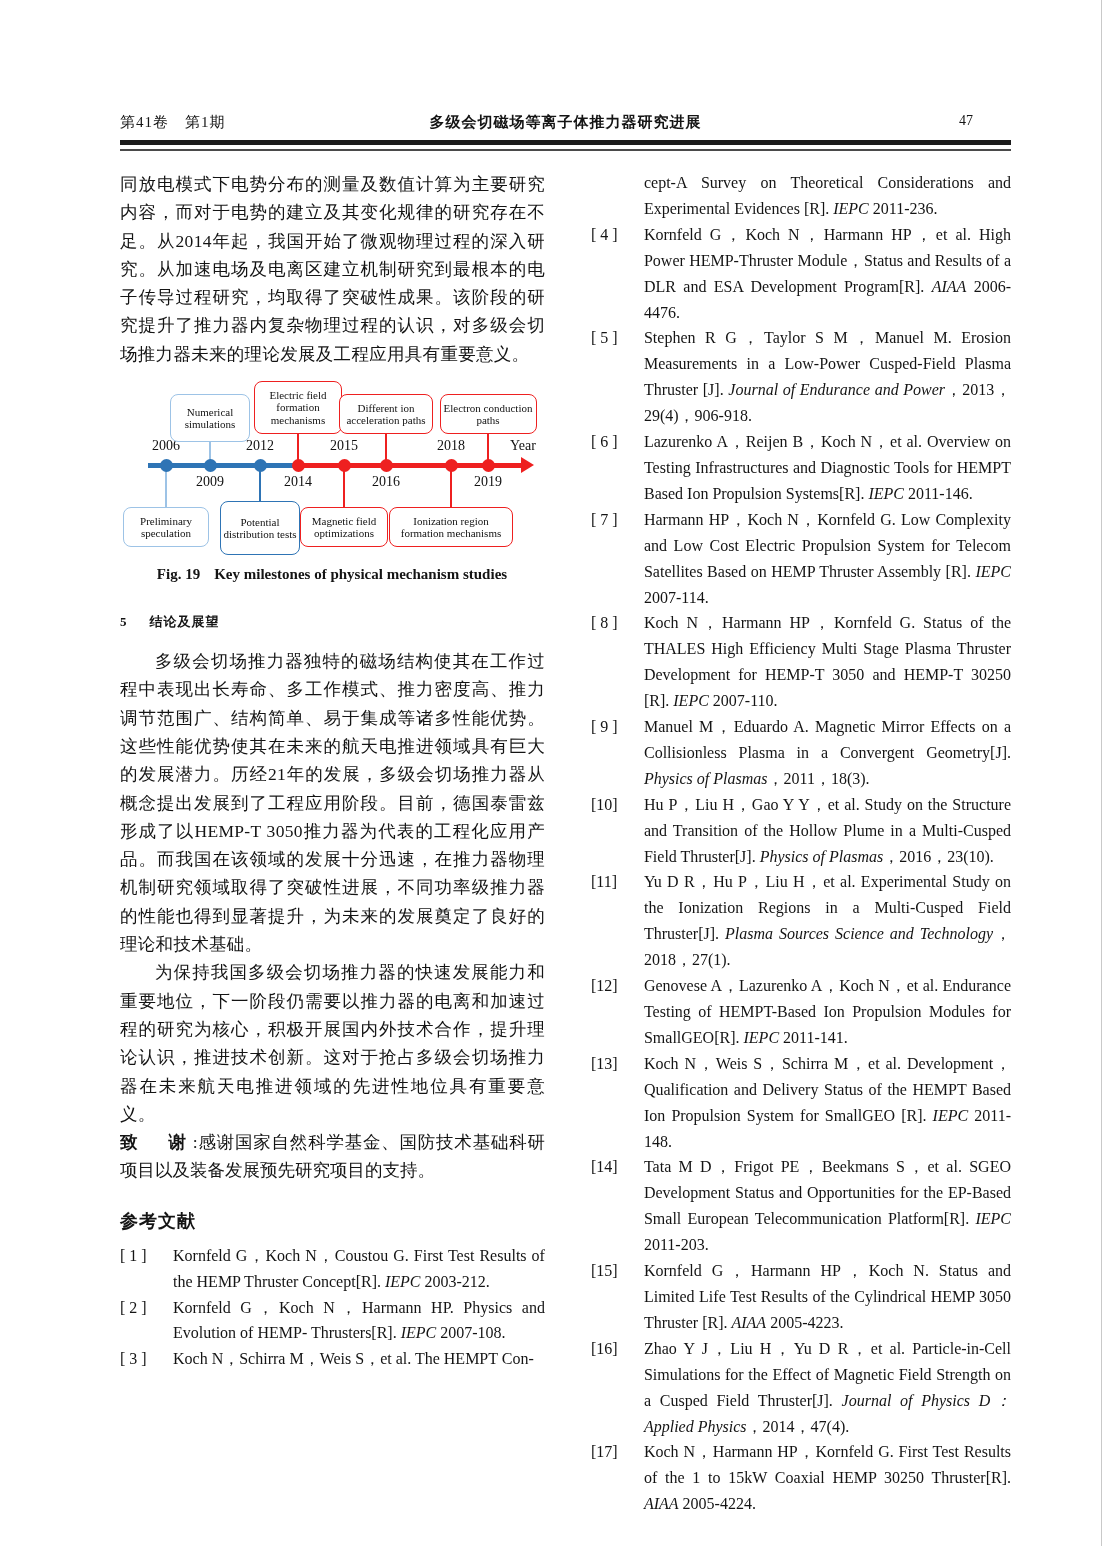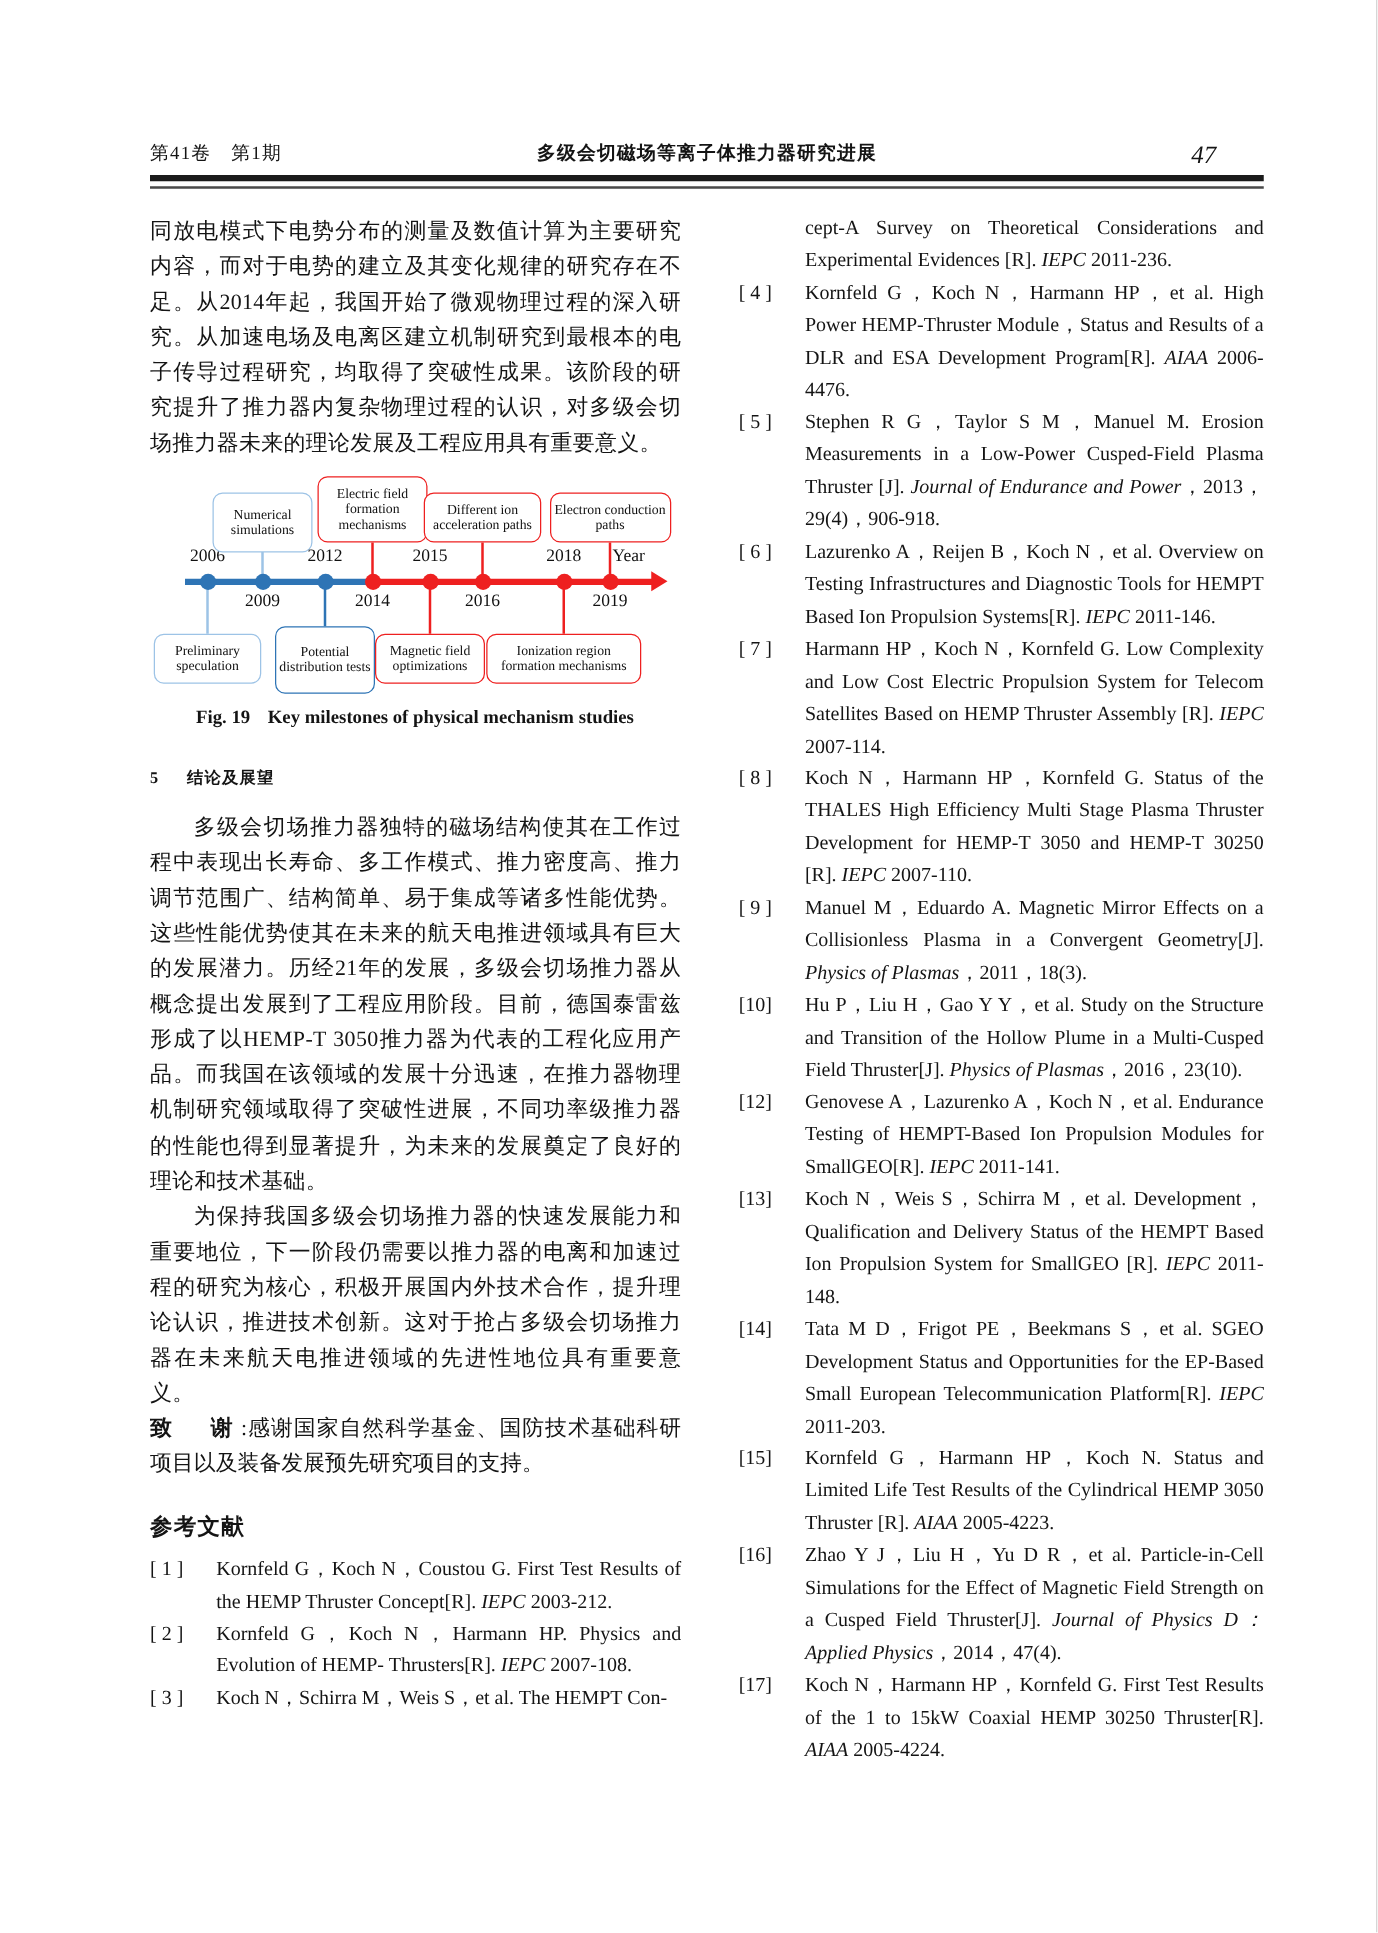--- a/index.html
+++ b/index.html
@@ -4,21 +4,21 @@
 <style>
   html,body { margin:0; padding:0; background:#ffffff; }
   .page {
     position:relative; width:1102px; height:1546px; background:#ffffff;
     font-family:"Liberation Serif","DejaVu Serif",serif; color:#141414;
     box-sizing:border-box; border-right:1px solid #c9c9c9; overflow:hidden;
   }
   .header-row { position:absolute; top:113px; left:120px; width:891px; height:24px; font-size:15px; }
   .hdr-left  { position:absolute; left:0; top:0; letter-spacing:1px; }
   .hdr-title { position:absolute; left:50%; transform:translateX(-50%); top:0; letter-spacing:1px;font-weight:bold; }
-  .hdr-page  { position:absolute; right:38px; top:0; font-size:20px;font-style:italic; }
+  .hdr-page  { position:absolute; right:38px; top:0; font-size:14px; }
   .rule-thick { position:absolute; top:140px; left:120px; width:891px; height:5px; background:#1b1b1b; }
   .rule-thin  { position:absolute; top:149px; left:120px; width:891px; height:2px; background:#4a4a4a; }
 
   .columns { position:absolute; top:170px; left:120px; width:891px; display:flex; gap:46px; }
   .col-left  { width:433px; }
   .col-right { width:428px; }
 
   .body-text { margin:0; font-size:17.5px; line-height:28.3px; text-align:justify; letter-spacing:0.3px; }
   .indent { text-indent:2em; }
 
@@ -27,21 +27,21 @@
   .tl-axis { position:absolute; height:5px; top:83px; }
   .tl-arrow { position:absolute; top:77px; width:0; height:0; border-top:8px solid transparent; border-bottom:8px solid transparent; }
   .tl-dot { position:absolute; width:13px; height:13px; border-radius:50%; top:79px; }
   .tl-conn { position:absolute; width:2px; }
   .tl-year { position:absolute; width:52px; text-align:center; font-size:14px; color:#111; }
   .tl-box {
     position:absolute; box-sizing:border-box; background:#fff;
     border-radius:8px; display:flex; align-items:center; justify-content:center;
     text-align:center; font-size:11px; line-height:1.12; padding:1px 2px; color:#111;
   }
-  .tl-axis-label { position:absolute; font-size:14px; color:#111; }
+  .tl-axis-label { position:absolute; font-size:14px; color:#111;margin-left:20px; }
   figcaption { text-align:center; font-weight:bold; font-size:15px; margin-top:10px; font-family:"Liberation Serif","DejaVu Serif",serif; }
   figcaption .fig-no { margin-right:14px; }
 
   h2.sec { font-family:"Liberation Sans","DejaVu Sans",sans-serif; font-size:13px; font-weight:bold;
            margin:30px 0 16px 0; letter-spacing:1px; }
   h2.sec .sec-no { margin-right:22px; font-family:"Liberation Serif",serif; }
   h3.refs-h { font-family:"Liberation Sans","DejaVu Sans",sans-serif; font-size:18px; font-weight:bold;
               margin:24px 0 10px 0; letter-spacing:1px; }
   .ack { margin:0; font-size:17.5px; line-height:28.3px; text-align:justify; }
   .ack b { font-family:"Liberation Sans","DejaVu Sans",sans-serif; letter-spacing:6px; }
@@ -165,20 +165,24 @@
           </li>
           <li class="ref-item">
             <span class="ref-label">[ 9 ]</span>
             <div class="ref-body"><span>Manuel M，Eduardo A. Magnetic Mirror Effects on a Collisionless Plasma in a Convergent Geometry[J]. </span><i>Physics of Plasmas</i><span>，2011，18(3).</span></div>
           </li>
           <li class="ref-item">
             <span class="ref-label">[10]</span>
             <div class="ref-body"><span>Hu P，Liu H，Gao Y Y，et al. Study on the Structure and Transition of the Hollow Plume in a Multi-Cusped Field Thruster[J]. </span><i>Physics of Plasmas</i><span>，2016，23(10).</span></div>
           </li>
           <li class="ref-item">
+            <span class="ref-label">[11]</span>
+            <div class="ref-body"><span>Yu D R，Hu P，Liu H，et al. Experimental Study on the Ionization Regions in a Multi-Cusped Field Thruster[J]. </span><i>Plasma Sources Science and Technology</i><span>，2018，27(1).</span></div>
+          </li>
+          <li class="ref-item">
             <span class="ref-label">[12]</span>
             <div class="ref-body"><span>Genovese A，Lazurenko A，Koch N，et al. Endurance Testing of HEMPT-Based Ion Propulsion Modules for SmallGEO[R]. </span><i>IEPC</i><span> 2011-141.</span></div>
           </li>
           <li class="ref-item">
             <span class="ref-label">[13]</span>
             <div class="ref-body"><span>Koch N，Weis S，Schirra M，et al. Development，Qualification and Delivery Status of the HEMPT Based Ion Propulsion System for SmallGEO [R]. </span><i>IEPC</i><span> 2011-148.</span></div>
           </li>
           <li class="ref-item">
             <span class="ref-label">[14]</span>
             <div class="ref-body"><span>Tata M D，Frigot PE，Beekmans S，et al. SGEO Development Status and Opportunities for the EP-Based Small European Telecommunication Platform[R]. </span><i>IEPC</i><span> 2011-203.</span></div>

